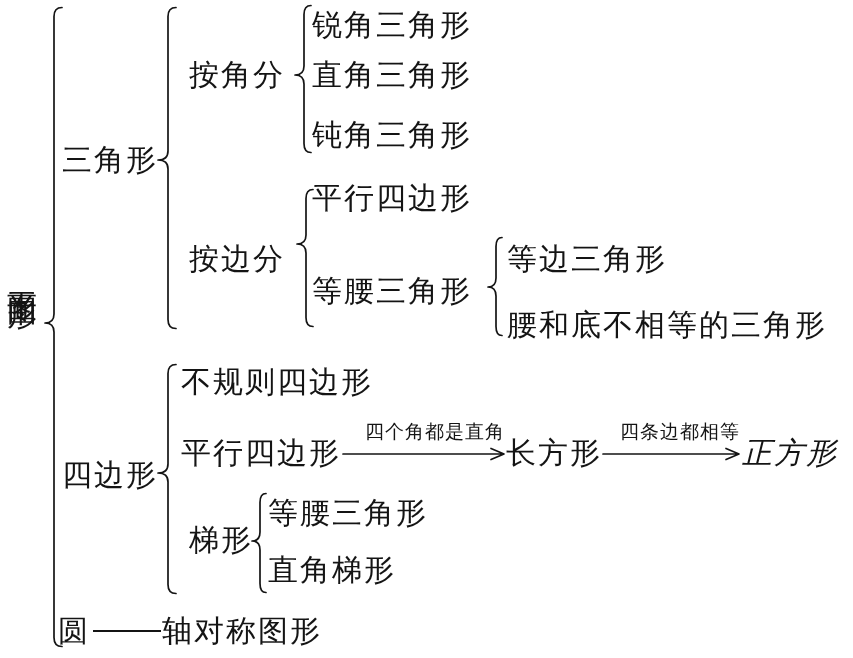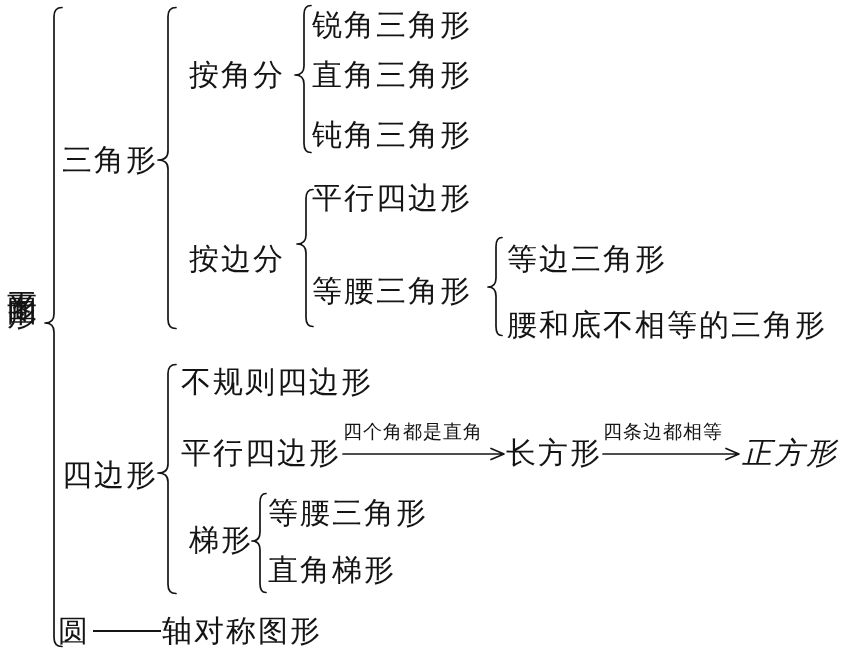--- a/index.html
+++ b/index.html
@@ -3,21 +3,21 @@
 <meta charset="utf-8">
 <style>
   html,body{margin:0;padding:0;background:#fff;}
   #canvas{
     position:relative;width:853px;height:658px;overflow:hidden;
     background:var(--bg,#ffffff);color:var(--ink,#141414);
     font-family:"DejaVu Serif","Liberation Serif",serif;
   }
   .lbl{position:absolute;font-size:30px;line-height:33px;letter-spacing:2px;white-space:nowrap;}
   .vert{writing-mode:vertical-rl;text-orientation:upright;line-height:32px;letter-spacing:3px;}
-  .small{font-size:19px;line-height:22px;letter-spacing:1px;text-align:left;white-space:nowrap;}
+  .small{font-size:19px;line-height:22px;letter-spacing:1px;text-align:right;white-space:nowrap;}
   .brace,.arrow{position:absolute;overflow:visible;}
   .brace path,.arrow path{fill:none;stroke:var(--ink,#141414);stroke-width:1.7;stroke-linecap:round;stroke-linejoin:round;}
   .hline{position:absolute;height:0;border-top:2px solid var(--ink,#141414);}
 </style>
 </head>
 <body>
 
 <div id="canvas">
 
   <svg class="brace" width="19" height="642" style="left: 44px; top: 6px;">

